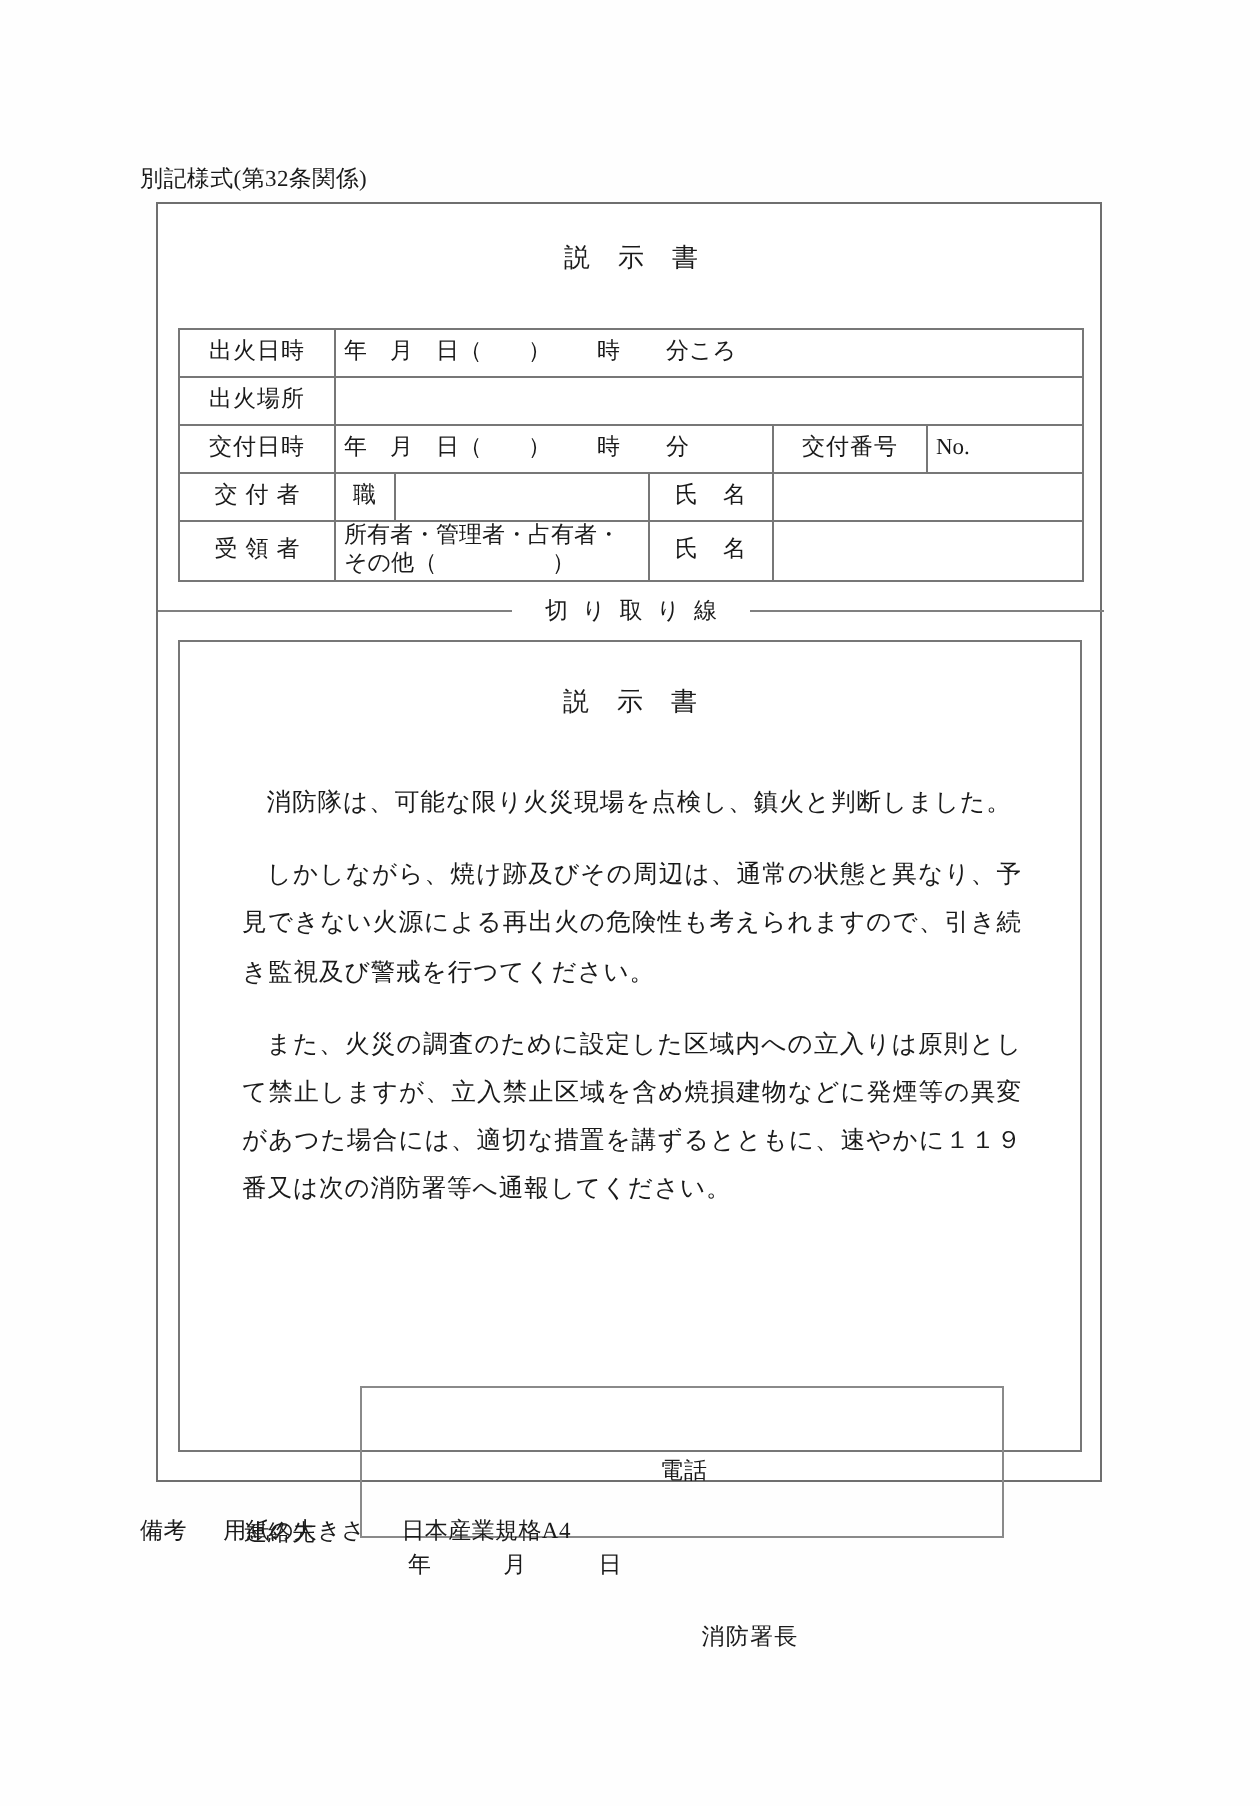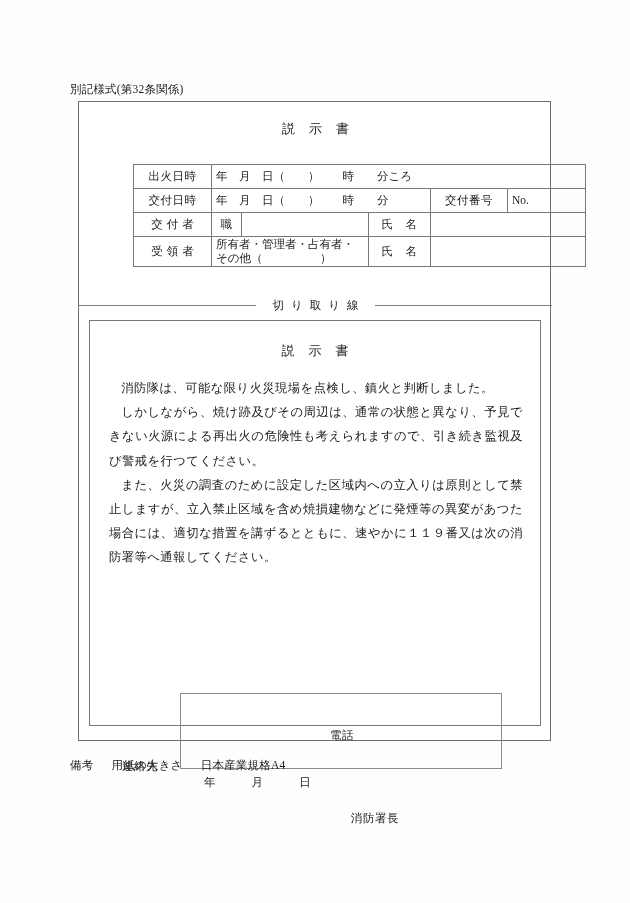--- a/index.html
+++ b/index.html
@@ -58,21 +58,20 @@
     text-indent: 14px;
   }
 
   .upper-table {
     position: absolute;
     left: 10px;
     top: 62px;
     width: 452px;
     border-collapse: collapse;
     table-layout: fixed;
-    margin-left: 44px;
   }
   .upper-table td {
     border: 1px solid #777;
     height: 23px;
     font-size: 11.5px;
     padding: 0 4px;
     vertical-align: middle;
     line-height: 1.25;
   }
   .lbl {
@@ -146,23 +145,22 @@
     position: absolute;
     left: 19px;
     top: 56px;
     width: 414px;
     font-size: 12.3px;
     line-height: 24.2px;
     letter-spacing: 0.45px;
     text-align: justify;
   }
   .body-text p {
-    margin: 0;
+    margin: 12px;
     text-indent: 1em;
-    font-family: Liberation Mono, monospace;
   }
 
   
   .contact-row {
     position: absolute;
     left: 0;
     top: 372px;
     width: 450px;
     height: 62px;
   }
@@ -244,20 +242,24 @@
         <col style="width:62px">
         <col style="width:77px">
         <col style="width:78px">
       </colgroup>
       <tbody>
         <tr>
           <td class="lbl">出火日時</td>
           <td class="val-center" colspan="5">年　月　日（　　）　　時　　分ころ</td>
         </tr>
         <tr>
+          <td class="lbl">出火場所</td>
+          <td class="val-left" colspan="5"></td>
+        </tr>
+        <tr>
           <td class="lbl">交付日時</td>
           <td class="val-center" colspan="3">年　月　日（　　）　　時　　分</td>
           <td class="lbl">交付番号</td>
           <td class="no-cell">No.</td>
         </tr>
         <tr>
           <td class="lbl-sp">交付者</td>
           <td class="lbl">職</td>
           <td class="val-left"></td>
           <td class="lbl">氏　名</td>

